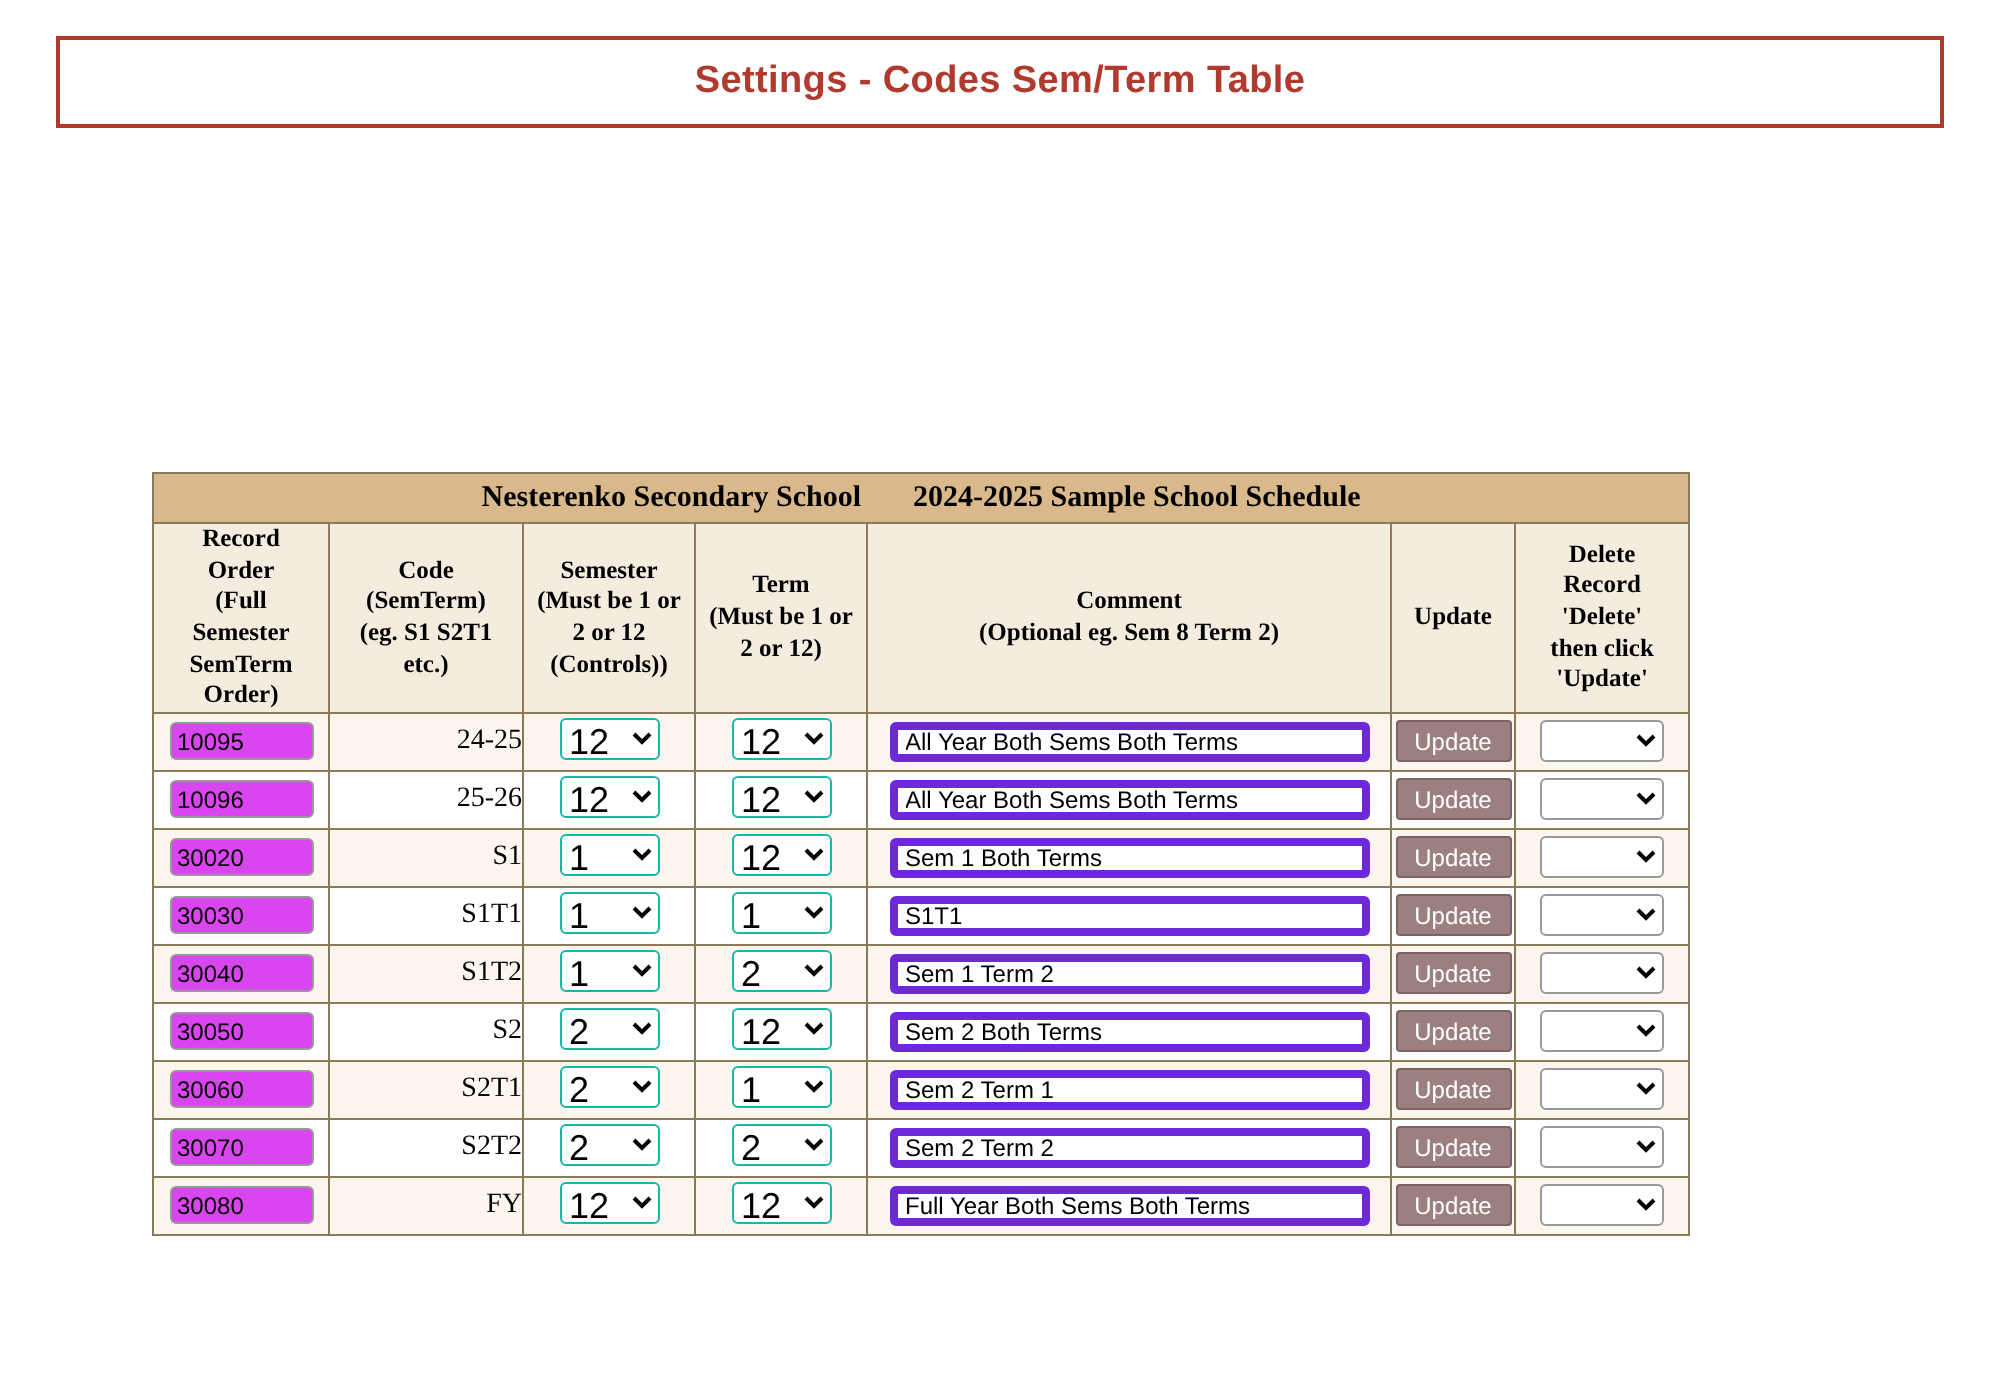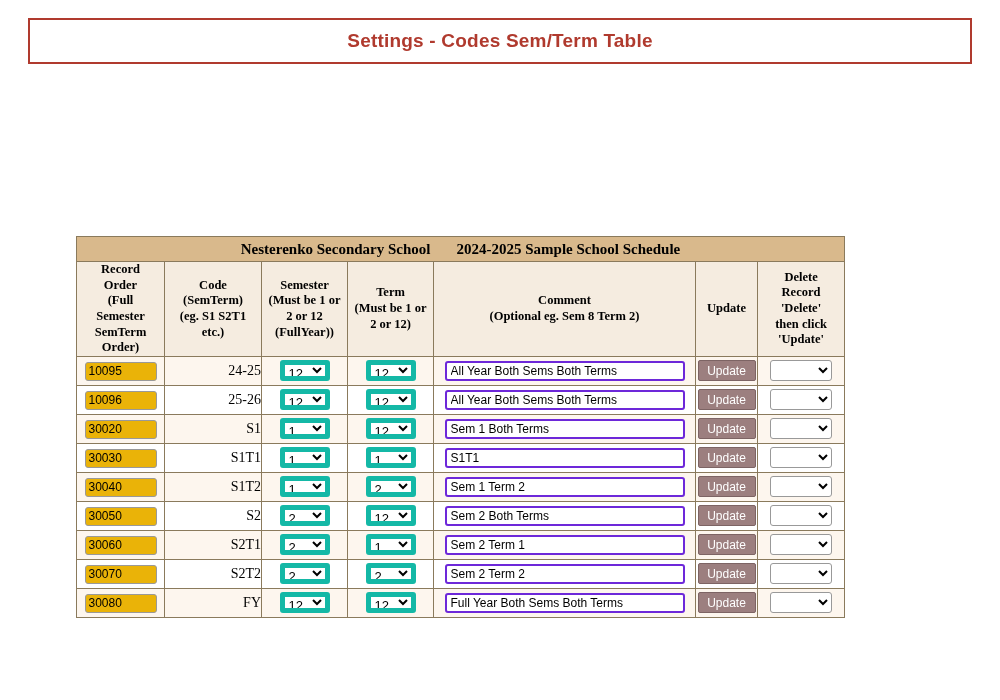--- a/index.html
+++ b/index.html
@@ -95,42 +95,42 @@
   }
 
   input.rec {
     width: 72px;
     height: 19px;
     font-family: "Liberation Sans", sans-serif;
     font-size: 12px;
     padding: 1px 3px;
     border: 1px solid #999;
     border-radius: 3px;
-    background: #eab308;
+    background: #d946ef;
     box-sizing: border-box;
   }
 
   select.sem {
     width: 50px;
     height: 21px;
     font-family: "Liberation Sans", sans-serif;
-    font-size: 13px;
-    border: 5px solid #14b8a6;
+    font-size: 18px;
+    border: 1px solid #14b8a6;
     border-radius: 3px;
     background: #fff;
     box-sizing: border-box;
   }
 
   input.comment {
     width: 240px;
     height: 20px;
     font-family: "Liberation Sans", sans-serif;
     font-size: 12px;
     padding: 1px 4px;
-    border: 2px solid #6d28d9;
+    border: 4px solid #6d28d9;
     border-radius: 3px;
     background: #fff;
     box-sizing: border-box;
   }
 
   button.update {
     width: 58px;
     height: 21px;
     background: #9c7f7f;
     color: #ffffff;
@@ -189,21 +189,21 @@
         <th class="col-head">
           <div>Code</div>
           <div>(SemTerm)</div>
           <div>(eg. S1 S2T1</div>
           <div>etc.)</div>
         </th>
         <th class="col-head">
           <div>Semester</div>
           <div>(Must be 1 or</div>
           <div>2 or 12</div>
-          <div>(FullYear))</div>
+          <div>(Controls))</div>
         </th>
         <th class="col-head">
           <div>Term</div>
           <div>(Must be 1 or</div>
           <div>2 or 12)</div>
         </th>
         <th class="col-head">
           <div>Comment</div>
           <div>(Optional eg. Sem 8 Term 2)</div>
         </th>

